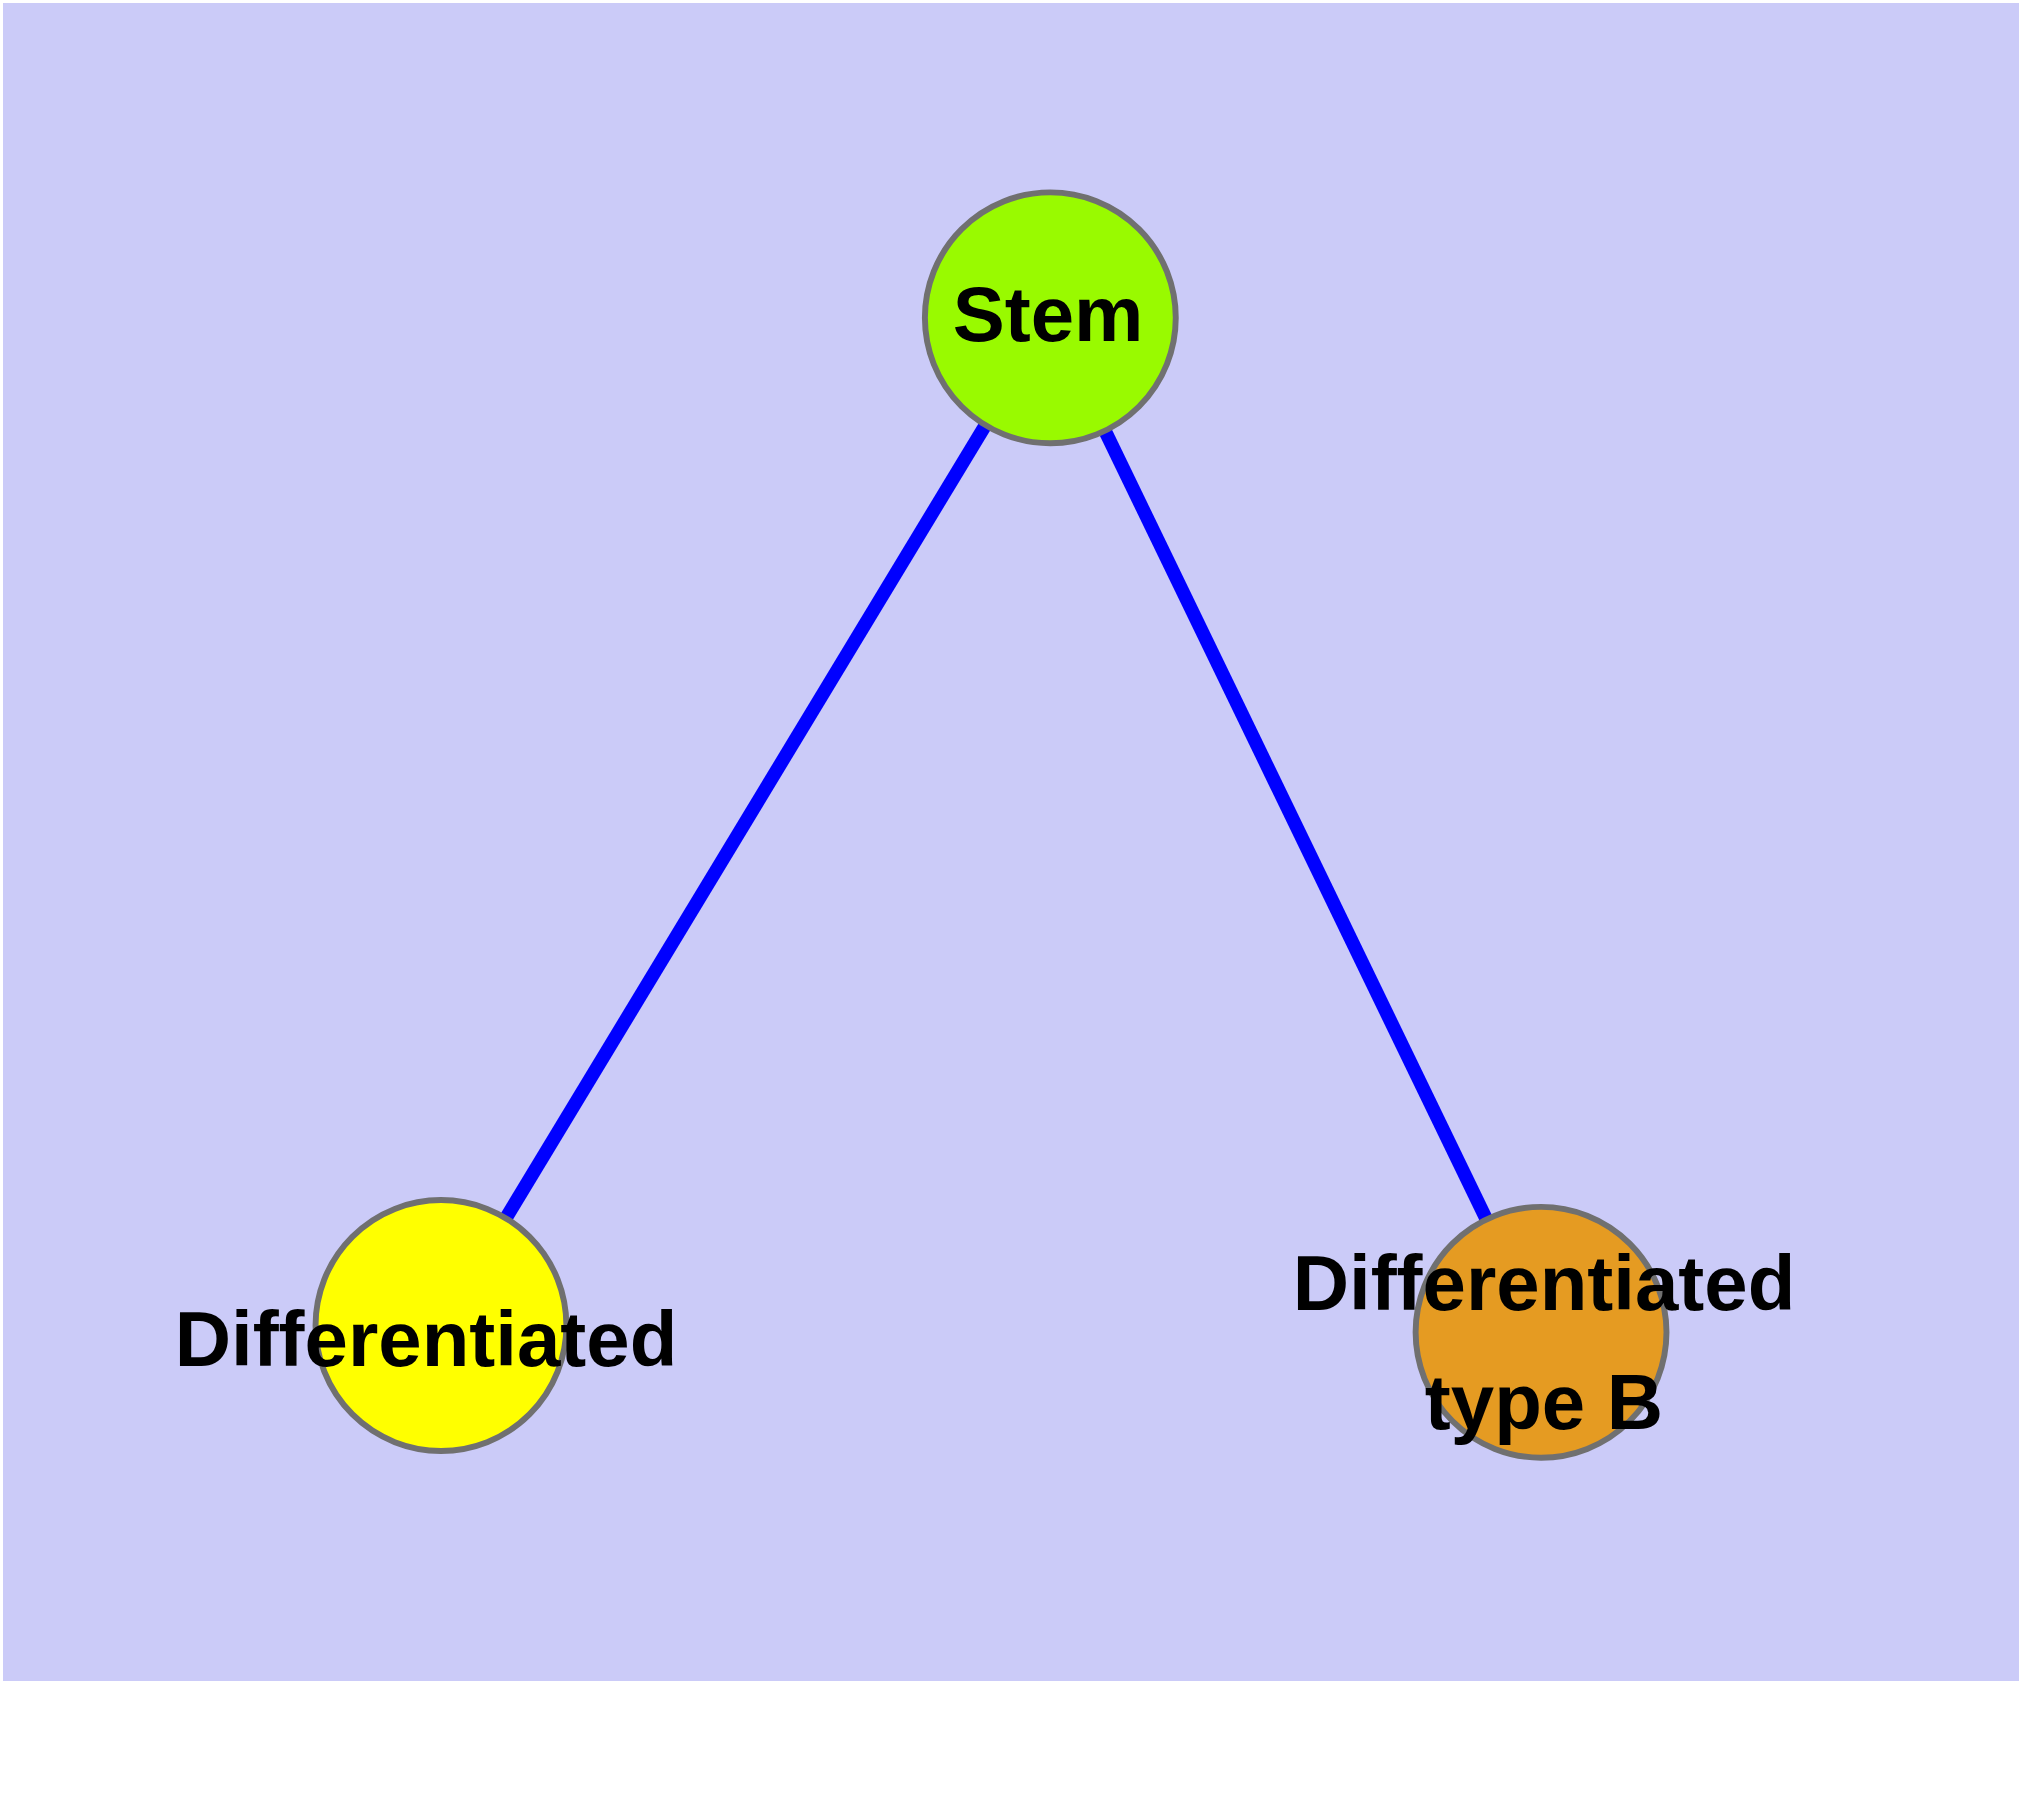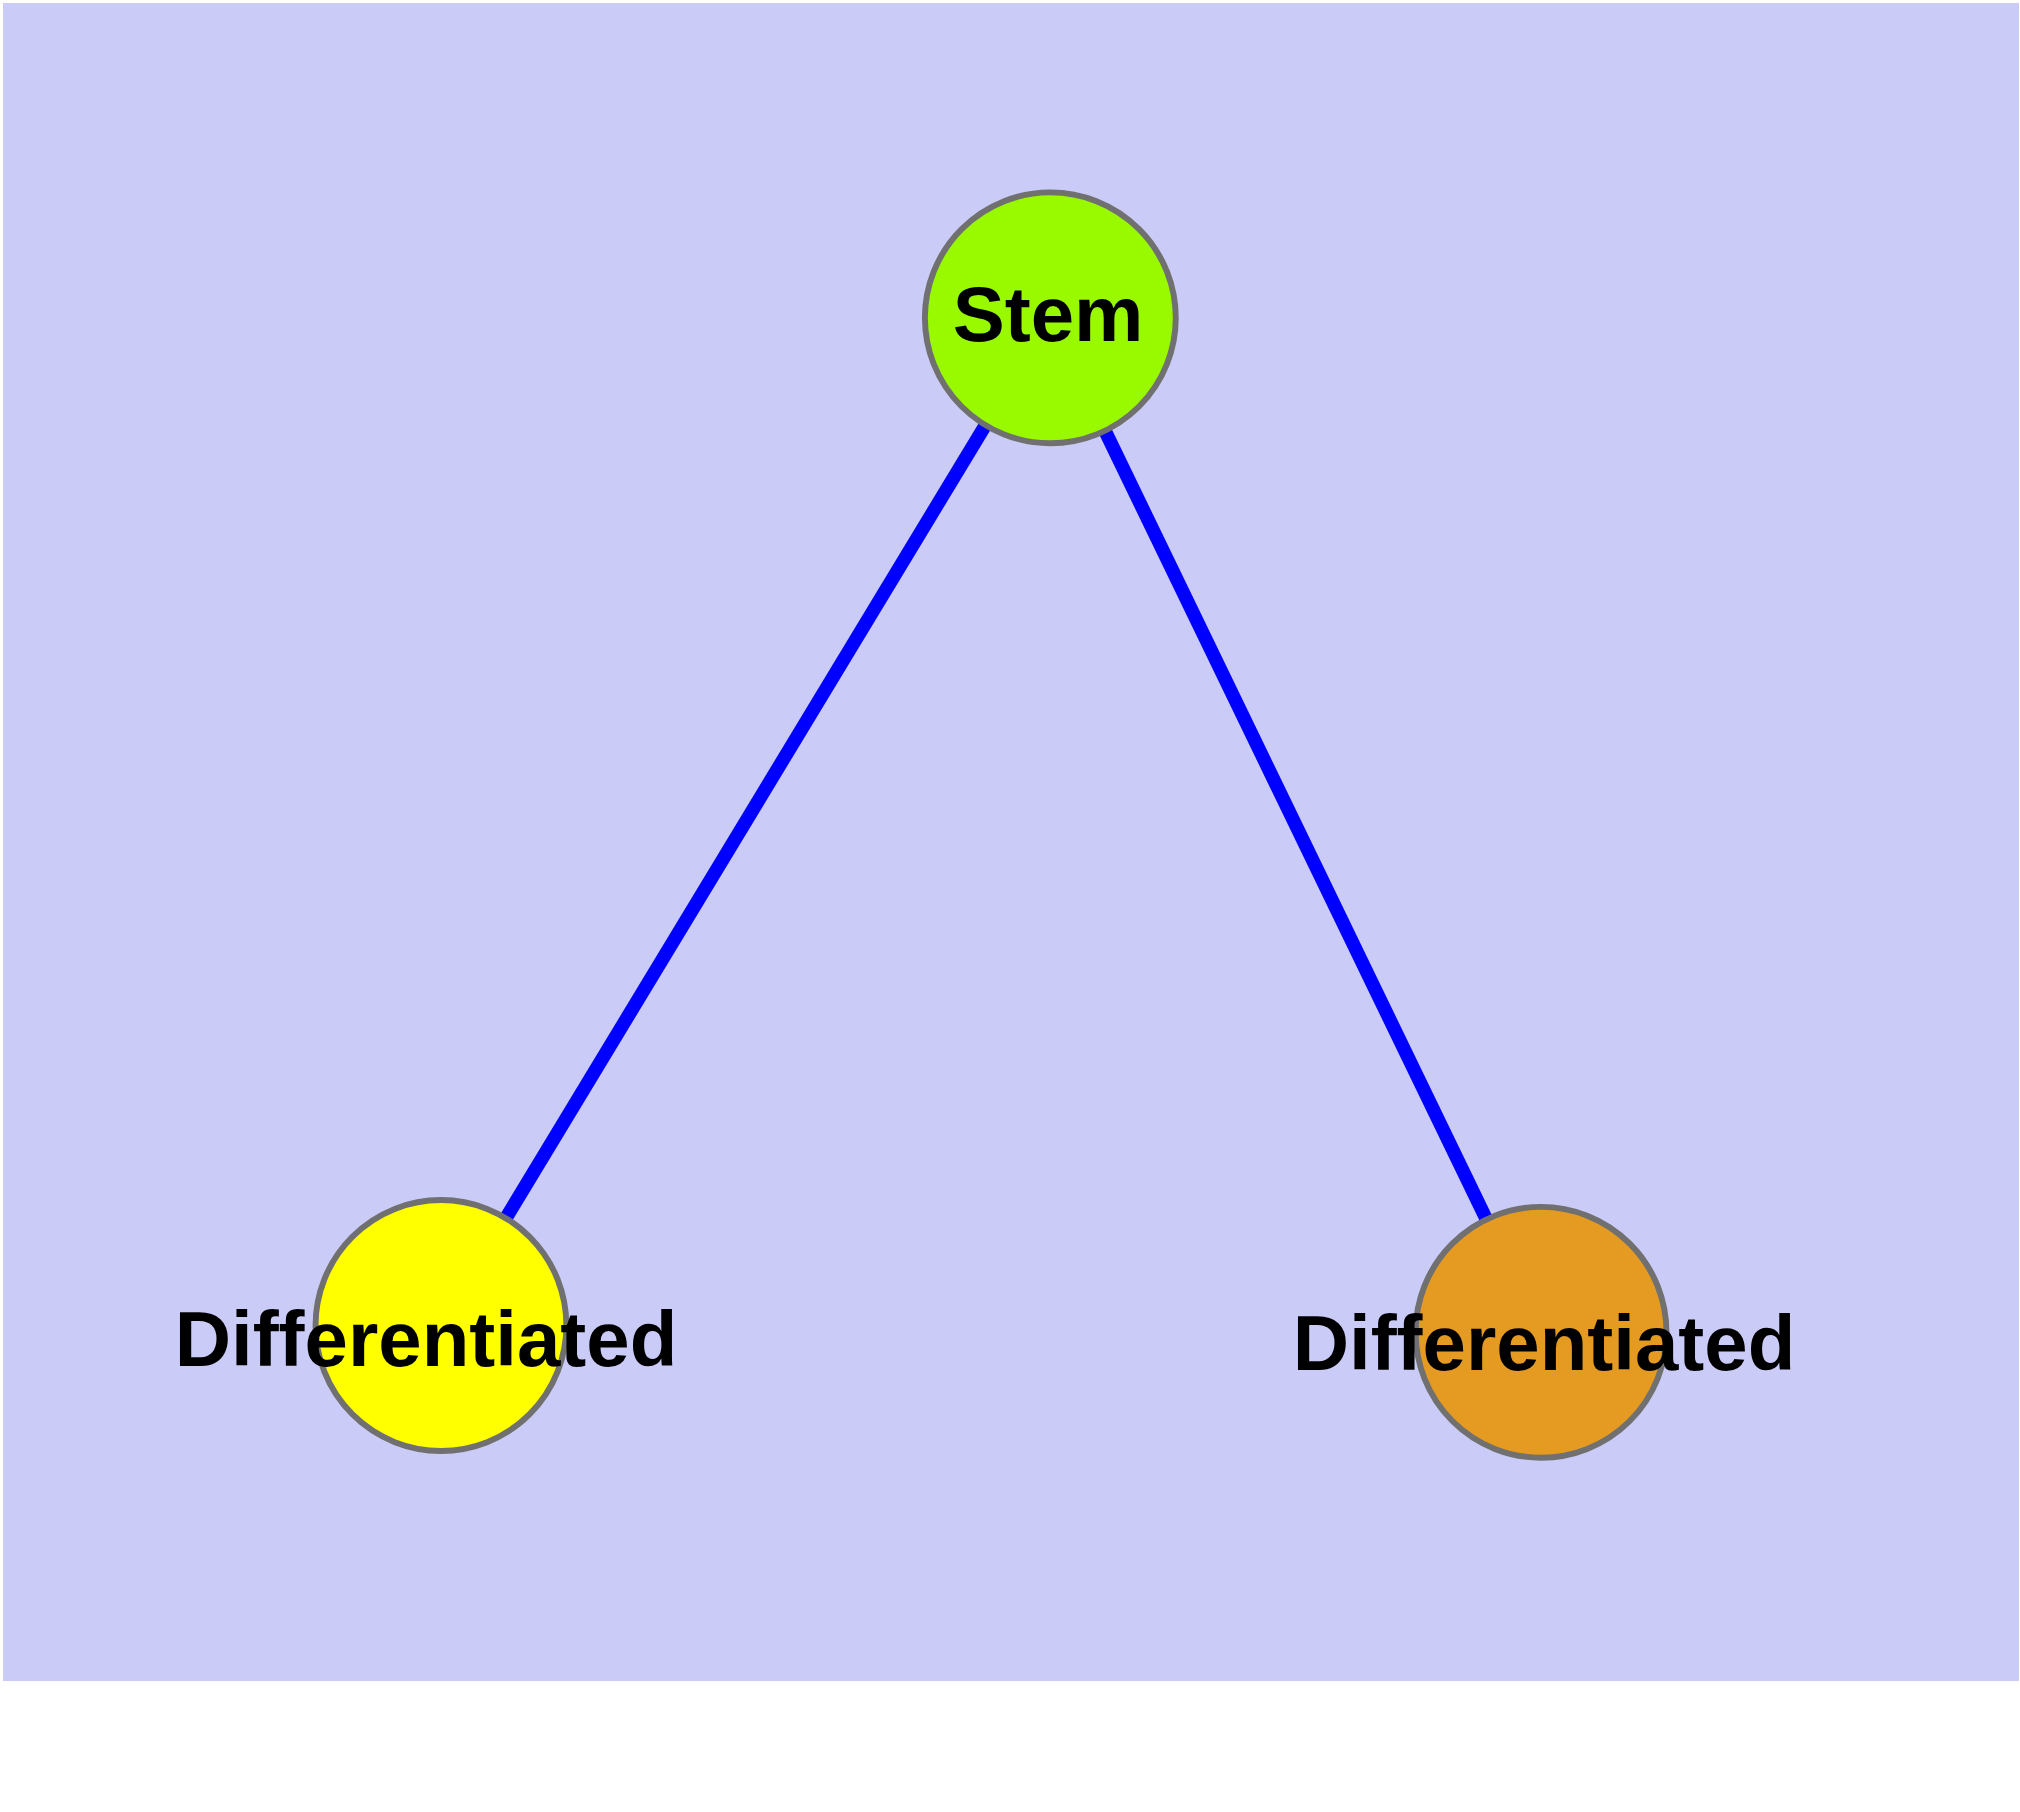--- a/index.html
+++ b/index.html
@@ -63,15 +63,16 @@
   </svg>
 
   <div id="label-stem" class="node-label">Stem</div>
 
   <div id="label-type-a" class="node-label">
     <span>Differentiated</span>
   </div>
 
   <div id="label-type-b" class="node-label">
     <span>Differentiated</span>
+    <span>type B</span>
   </div>
 </div>
 
 
 </body></html>

